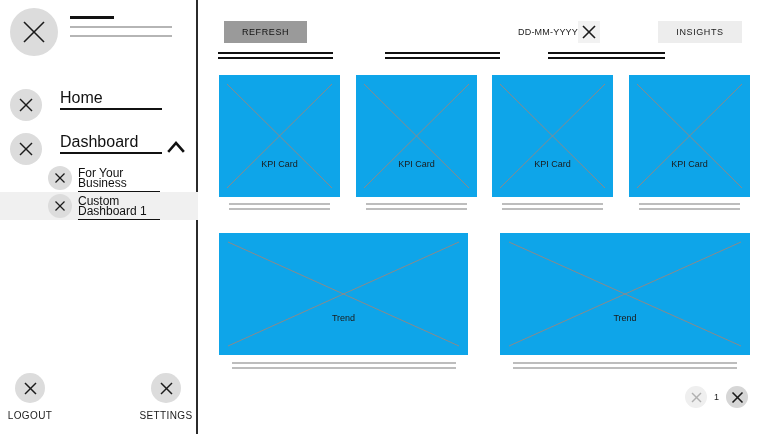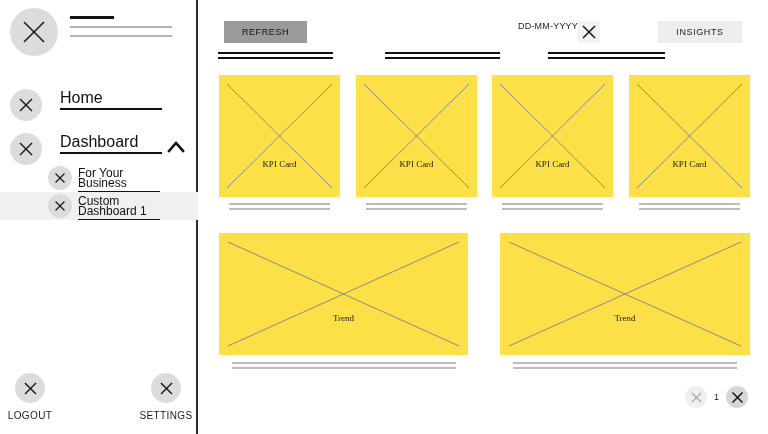--- a/index.html
+++ b/index.html
@@ -62,37 +62,36 @@
 
   .btn{
     position:absolute;height:22px;
     display:flex;align-items:center;justify-content:center;
     font-size:9px;letter-spacing:.6px;color:#1b1b1b;
     background:#ededed;
   }
   .btn.primary{background:#9a9a9a;color:#111;}
 
   .date-field{
-    position:absolute;display:flex;align-items:flex-start;
+    position:absolute;display:flex;align-items:center;
   }
   .date-text{font-size:9px;letter-spacing:.2px;color:#1b1b1b;}
   .date-x{width:22px;height:22px;background:#f2f2f2;display:flex;align-items:center;justify-content:center;}
 
   .hdr-rule{position:absolute;height:7px;}
   .hdr-rule::before,.hdr-rule::after{
     content:"";position:absolute;left:0;width:100%;height:2px;background:#111;
   }
   .hdr-rule::before{top:0;}
   .hdr-rule::after{top:5px;}
 
   .card{
-    position:absolute;background:#fde047;
+    position:absolute;background:#0ea5e9;
     display:flex;align-items:flex-end;justify-content:center;
     overflow:hidden;
-    font-family:Liberation Serif, serif;
   }
   .card .cross{position:absolute;left:0;top:0;width:100%;height:100%;}
   .card-label{
     position:relative;font-size:9px;color:#1b1b1b;
     padding-bottom:0;
   }
   .kpi .card-label{margin-bottom:28px;}
   .trend .card-label{margin-bottom:32px;}
 
   .sub-rule{position:absolute;height:6px;}

